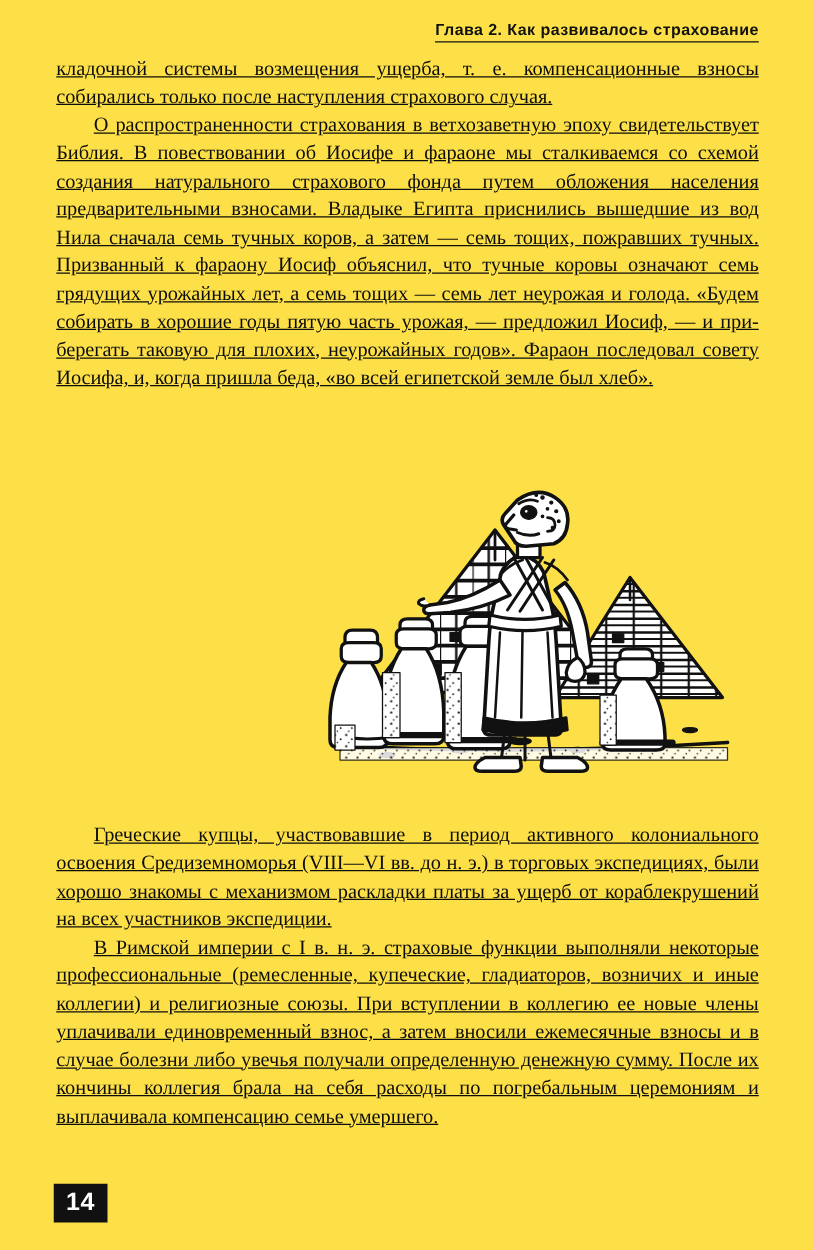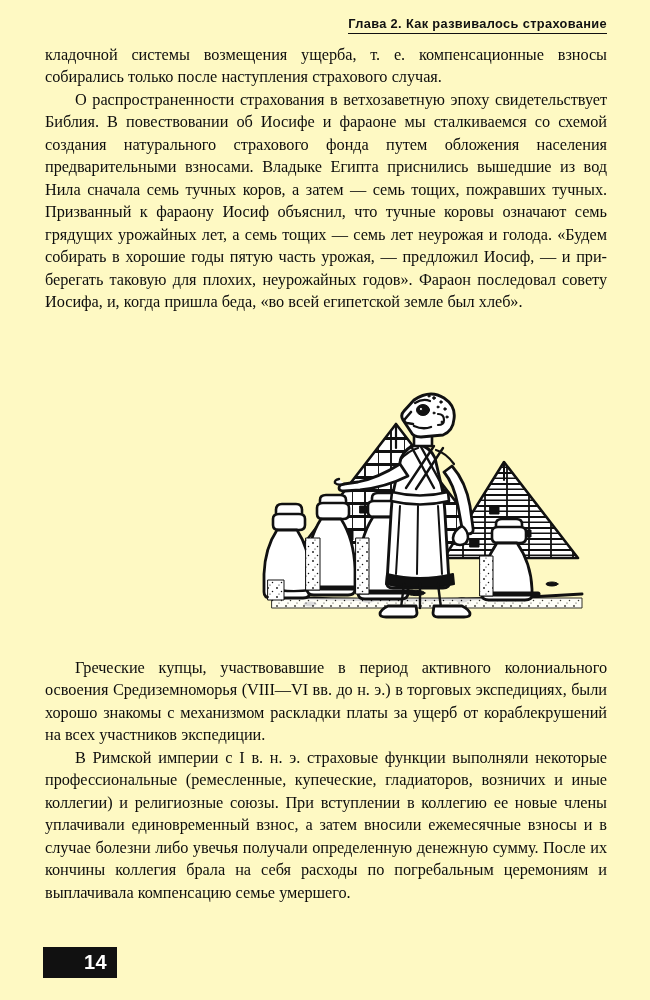--- a/index.html
+++ b/index.html
@@ -13,21 +13,21 @@
     overflow: hidden;
     font-family: "Liberation Serif", "DejaVu Serif", serif;
     color: #0d0d0d;
     position: relative;
   }
   .page {
     position: absolute;
     left: 0; top: 0;
     width: 650px;
     height: 1000px;
-    background: #fef9c3;
+    background: #fde047;
   }
 
   
   .runhead {
     position: absolute;
     left: 45px;
     top: 16px;
     width: 562px;
     text-align: right;
     font-family: "Liberation Sans", "DejaVu Sans", sans-serif;
@@ -51,20 +51,21 @@
   }
   p.para {
     margin: 0 0 0 0;
     font-size: 16.3px;
     line-height: 22.45px;
     text-align: justify;
     text-indent: 30px;
     word-spacing: 0.2px;
     letter-spacing: -0.05px;
     hyphens: manual;
+    text-decoration: underline;
   }
   p.para.noindent { text-indent: 0; }
   p.para + p.para { margin-top: 0px; }
 
   
   .figure {
     position: absolute;
     left: 248px;
     top: 388px;
     width: 352px;
@@ -88,21 +89,20 @@
     width: 43px;
     height: 31px;
     background: #111111;
     color: #ffffff;
     font-family: "Liberation Sans", "DejaVu Sans", sans-serif;
     font-weight: bold;
     font-size: 20px;
     line-height: 31px;
     text-align: center;
     letter-spacing: 0.5px;
-    padding-left: 31px;
   }
 </style>
 </head>
 <body>
 
 <div class="page">
 
   <div class="runhead">
     <span class="runhead-text">Глава 2. Как развивалось страхование</span>
   </div>

